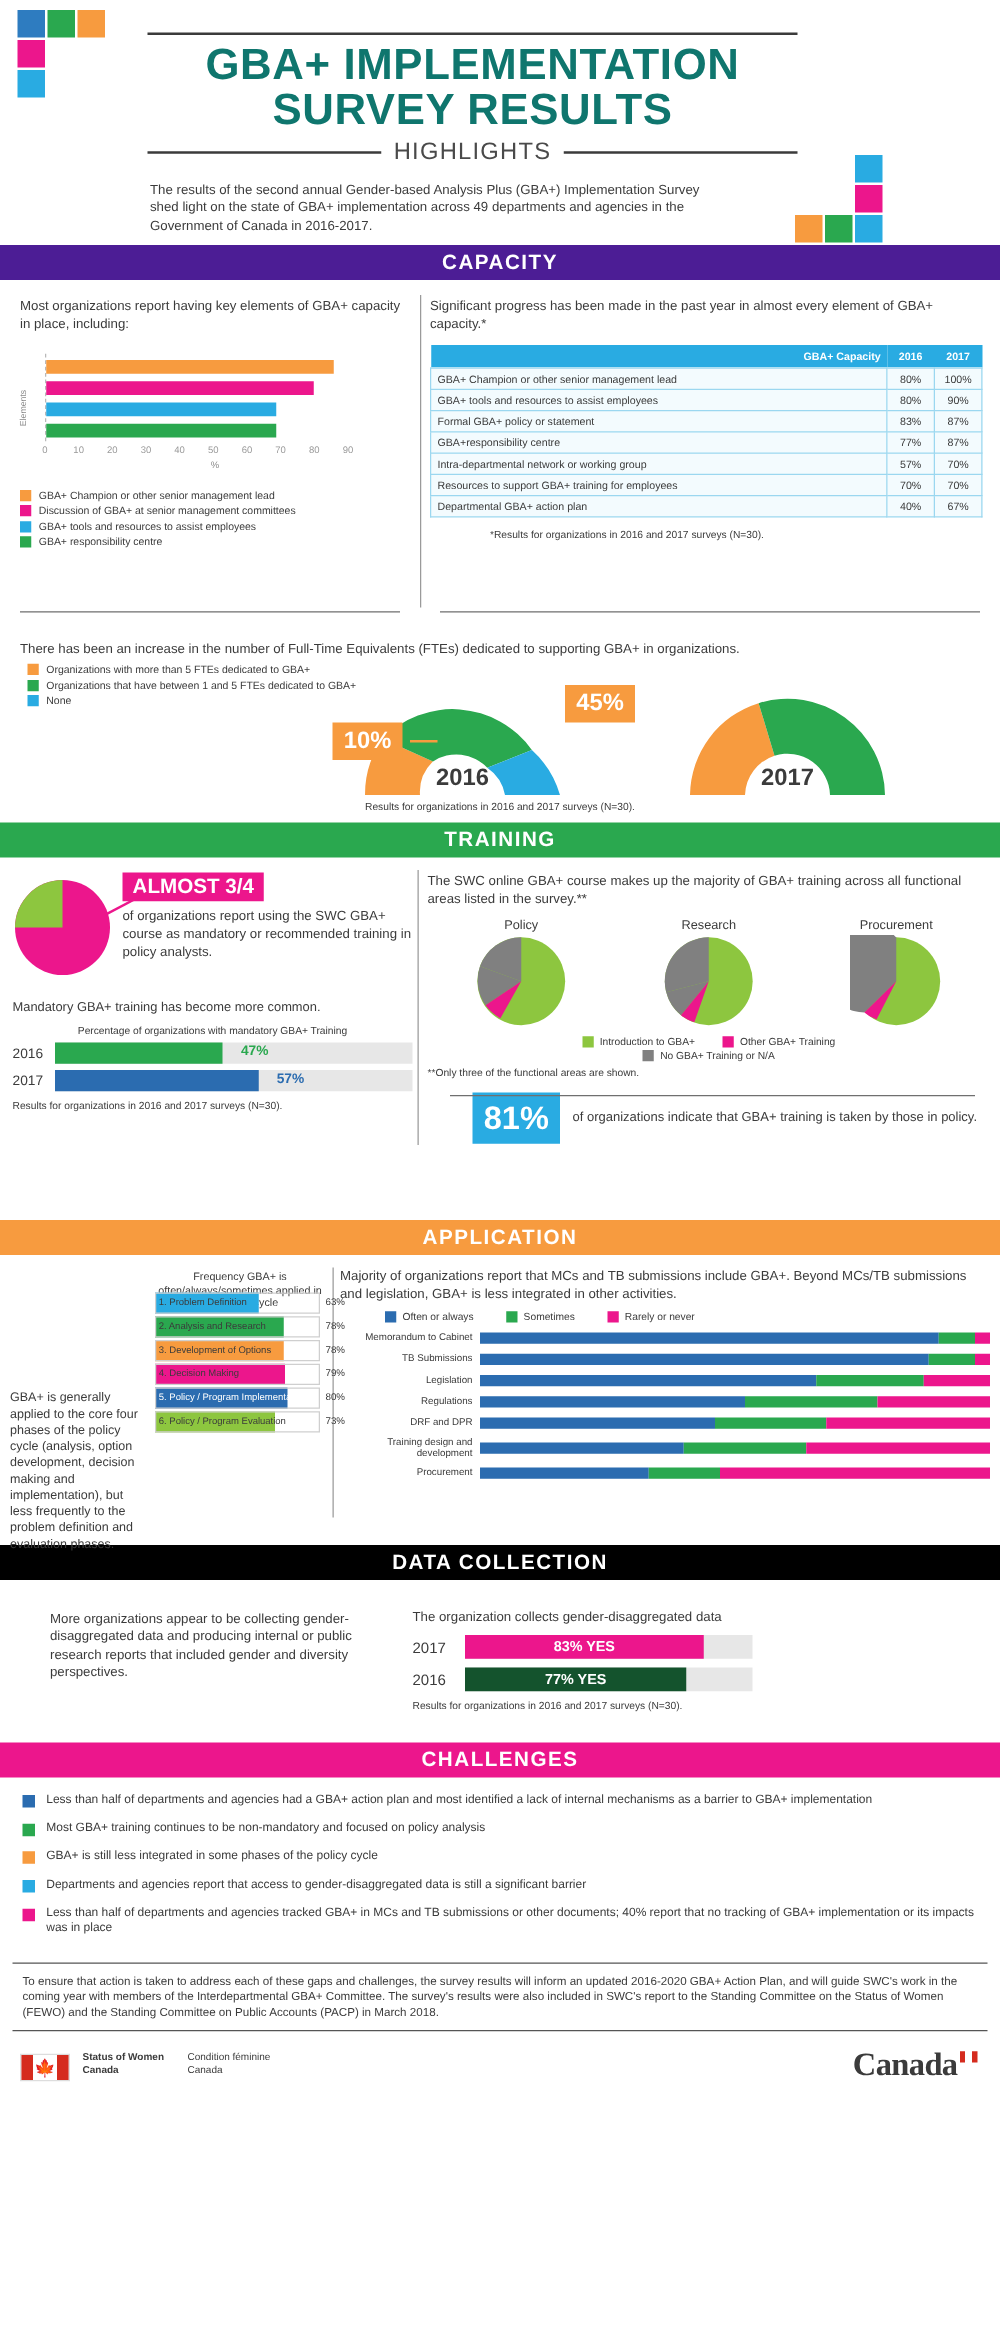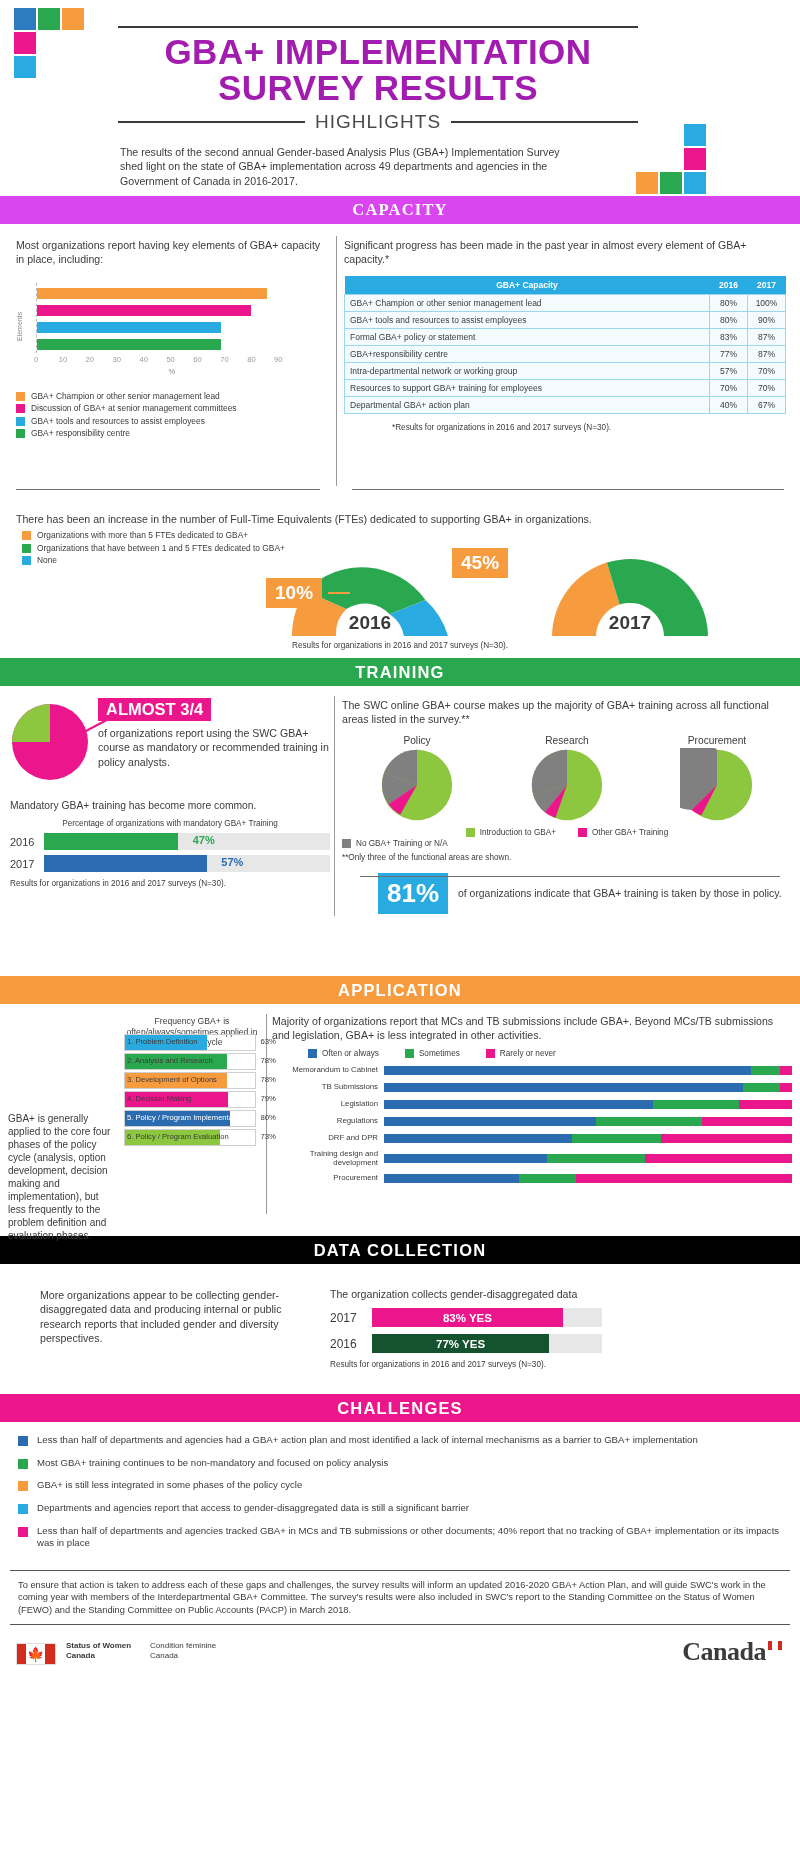--- a/index.html
+++ b/index.html
@@ -14,31 +14,31 @@
   .page { position: relative; width: 800px; height: 1869px; }
 
   
   .header { position: relative; height: 196px; }
   .deco { position: absolute; }
   .sq { position: absolute; }
   .title-wrap { position:absolute; left:118px; top:26px; width:520px; text-align:center; }
   .rule-top { border-top: 2px solid #3b3b3b; width: 100%; margin-bottom: 6px; }
   .main-title {
     font-size: 35px; font-weight: bold; line-height: 1.04;
-    letter-spacing: .5px; color:#a21caf; text-align:center;
+    letter-spacing: .5px; color:#0f766e; text-align:center;
   }
   .hl-row { display:flex; align-items:center; gap:10px; margin-top:4px; }
   .hl-row .ln { flex:1; height:0; border-top:2px solid #3b3b3b; }
   .hl-text { font-size:19px; letter-spacing:1px; color:#4a4a4a; }
   .intro { position:absolute; left:120px; top:145px; width:460px; font-size:10.6px; line-height:1.35; color:#3b3b3b; }
 
   
   .banner { height: 28px; display:flex; align-items:center; justify-content:center;
             color:#fff; font-weight:bold; font-size:16.5px; letter-spacing:1.2px; }
-  .banner.cap  { background:#d946ef;font-family:Liberation Serif, serif; }
+  .banner.cap  { background:#4c1d95; }
   .banner.trn  { background:#2aa84f; }
   .banner.app  { background:#f79b3f; }
   .banner.dat  { background:#000000; }
   .banner.chl  { background:#ec168c; }
 
   
   .sec { position:relative; }
   .p { font-size:10.6px; line-height:1.35; }
   .small { font-size:8.2px; line-height:1.3; }
   .vdiv { position:absolute; width:1px; background:#9a9a9a; }
@@ -57,21 +57,21 @@
   .bc-axis { position:absolute; left:20px; top:76px; right:28px; height:14px; }
   .bc-tick { position:absolute; font-size:7.6px; color:#9a9a9a; transform:translateX(-50%); }
   .bc-xlabel { position:absolute; left:0; right:0; top:88px; text-align:center; font-size:7.6px; color:#8a8a8a; }
 
   .legend { margin-top:16px; }
   .lg-item { display:flex; align-items:flex-start; gap:6px; margin-bottom:2px; }
   .lg-sw { width:9px; height:9px; flex:0 0 9px; margin-top:1px; }
   .lg-tx { font-size:8.4px; line-height:1.25; }
 
   table.captable { border-collapse:collapse; width:100%; margin-top:9px; font-size:8.5px; }
-  table.captable th { background:#29abe2; color:#fff; font-weight:bold; padding:4px 5px; text-align:center; }
+  table.captable th { background:#29abe2; color:#fff; font-weight:bold; padding:4px 5px; text-align:right; }
   table.captable th.num { text-align:center; width:38px; }
   table.captable td { border:1px solid #9bd7f0; padding:3px 5px; background:#f3fbfe; }
   table.captable td.num { text-align:center; }
   .cap-note { margin-top:9px; font-size:8.2px;margin-left:48px; }
 
   
   .fte { position:relative; height:152px; }
   .fte-head { position:absolute; left:16px; top:6px; font-size:10.6px; }
   .fte-legend { position:absolute; left:22px; top:24px; }
   .donuts { position:absolute; left:240px; top:40px; width:540px; height:92px; }
@@ -95,21 +95,21 @@
   .mandbar-row { display:flex; align-items:center; gap:6px; margin-top:5px; }
   .mandbar-yr { font-size:11px; width:28px; }
   .mandbar-track { position:relative; flex:1; height:17px; background:#e7e7e7; }
   .mandbar-fill { position:absolute; left:0; top:0; bottom:0; }
   .mandbar-val { position:absolute; top:1px; font-weight:bold; font-size:11px; }
 
   .pies { display:flex; justify-content:space-around; margin-top:8px; }
   .pie-cell { text-align:center; width:120px; }
   .pie-label { font-size:10.2px; margin-bottom:2px; }
   .tr-legend { display:flex; justify-content:center; gap:22px; margin-top:2px; }
-  .tr-legend2 { display:flex; margin-top:2px; }
+  .tr-legend2 { display:flex; justify-content:center; margin-top:2px; }
   .fact-row { display:flex; align-items:center; gap:10px; margin-top:10px; padding-left:36px;}
   .fact-num { background:#29abe2; color:#fff; font-weight:bold; font-size:26px; padding:5px 9px; }
   .fact-tx { font-size:10.4px; line-height:1.25; }
 
   
   .application { position:relative; height:232px; }
   .ap-right{ position:absolute; left:272px; top:10px; width:520px; }
   .cyc-title { font-size:8.6px; text-align:center; line-height:1.25; }
   .ap-blurb { position:absolute; left:8px; top:108px; width:110px; font-size:10px; line-height:1.3; }
   .cyc-list { position:absolute; left:124px; top:30px; width:132px; }

